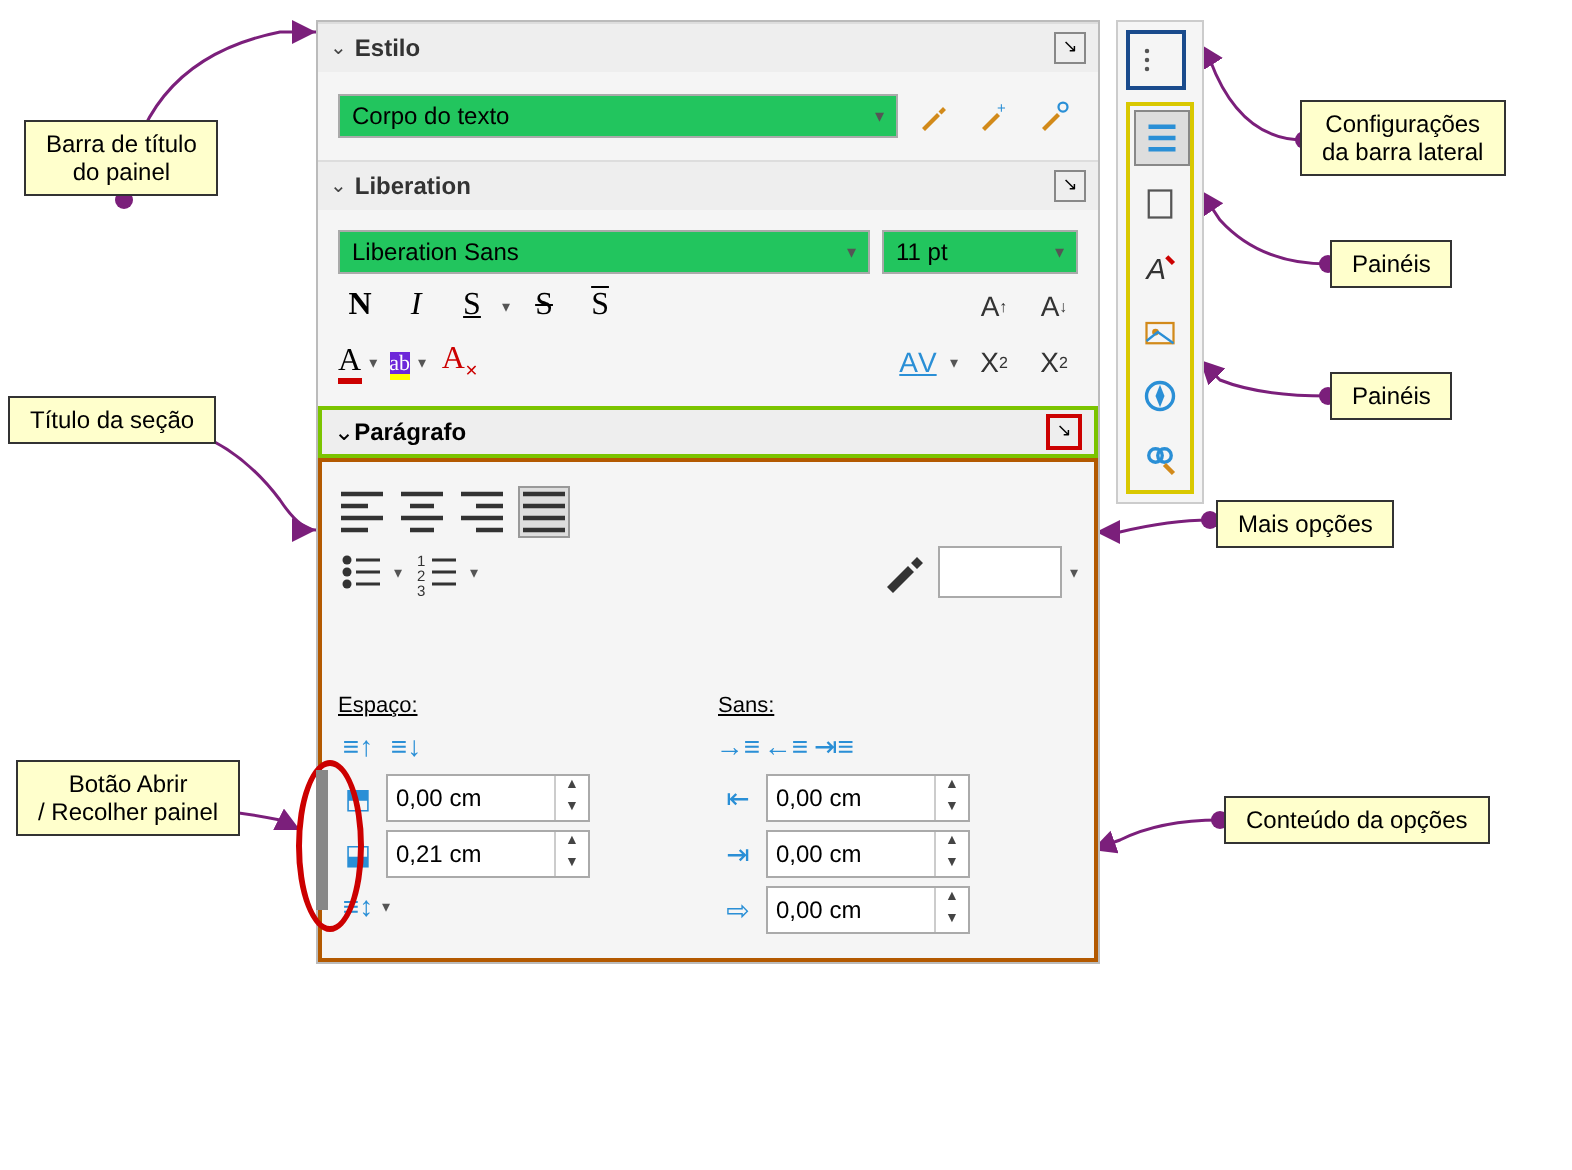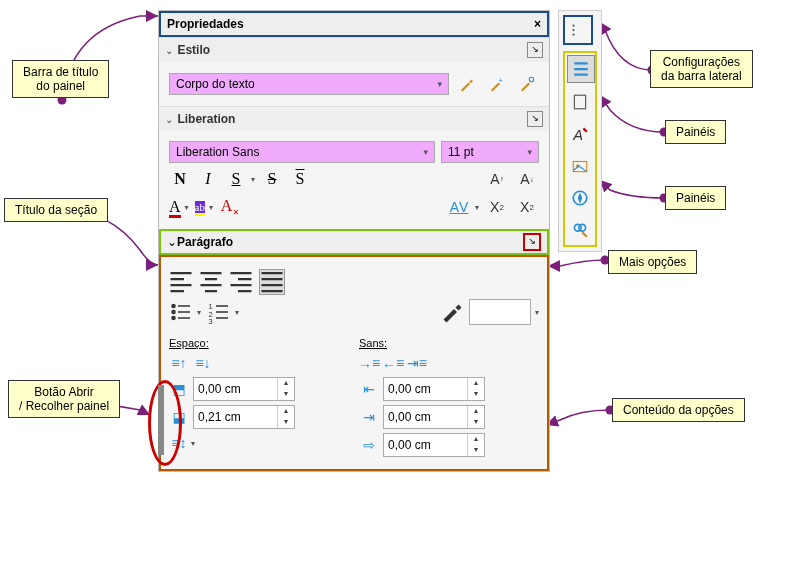--- a/index.html
+++ b/index.html
@@ -69,21 +69,21 @@
   display: flex;
   align-items: center;
   gap: 6px;
   margin: 4px 0;
 }
 
 .combo {
   flex: 1;
   display: flex;
   border: 1px solid #aaa;
-  background: #f0abfc;
+  background: #22c55e;
   padding: 3px 6px;
   align-items: center;
 }
 .combo .down {
   margin-left: auto;
   font-size: 9px;
   color: #555;
 }
 
 .icon-btn, .tool-icon {
@@ -216,20 +216,21 @@
   display: flex;
   gap: 10px;
 }
 .spacing-col {
   flex: 1;
 }
 .spacing-col .lbl {
   font-size: 11px;
   text-decoration: underline;
   margin-bottom: 4px;
+  margin-top: 36px;
 }
 .spacing-row {
   display: flex;
   align-items: center;
   gap: 4px;
   margin: 4px 0;
 }
 .spacing-row .tool-icon { width: 20px; height: 20px; }
 
 .small-down {
@@ -264,24 +265,20 @@
   <path d="M 62 210 Q 110 210 140 250 Q 150 265 158 265" stroke="#7b1f7b" fill="none" stroke-width="1.5" marker-start="url(#dot)" marker-end="url(#arrow)"></path>
   <path d="M 58 402 Q 100 402 140 410 L 150 415" stroke="#7b1f7b" fill="none" stroke-width="1.5" marker-start="url(#dot)" marker-end="url(#arrow)"></path>
   <path d="M 652 70 Q 620 70 605 30 L 600 22" stroke="#7b1f7b" fill="none" stroke-width="1.5" marker-start="url(#dot)" marker-end="url(#arrow)"></path>
   <path d="M 664 132 Q 630 132 610 110 L 600 95" stroke="#7b1f7b" fill="none" stroke-width="1.5" marker-start="url(#dot)" marker-end="url(#arrow)"></path>
   <path d="M 664 198 Q 630 198 610 190 L 600 180" stroke="#7b1f7b" fill="none" stroke-width="1.5" marker-start="url(#dot)" marker-end="url(#arrow)"></path>
   <path d="M 605 260 Q 585 260 560 266 L 548 266" stroke="#7b1f7b" fill="none" stroke-width="1.5" marker-start="url(#dot)" marker-end="url(#arrow)"></path>
   <path d="M 610 410 Q 580 410 560 420 L 546 425" stroke="#7b1f7b" fill="none" stroke-width="1.5" marker-start="url(#dot)" marker-end="url(#arrow)"></path>
 </svg>
 
 <div class="panel">
-  <div class="titlebar">
-    <span>Propriedades</span>
-    <span class="close">×</span>
-  </div>
 
   <div class="section-header">
     <span class="chevron">⌄</span>
     <span class="title">Estilo</span>
     <span class="more">↘</span>
   </div>
   <div class="section-body">
     <div class="row">
       <div class="combo">
         <span>Corpo do texto</span>

